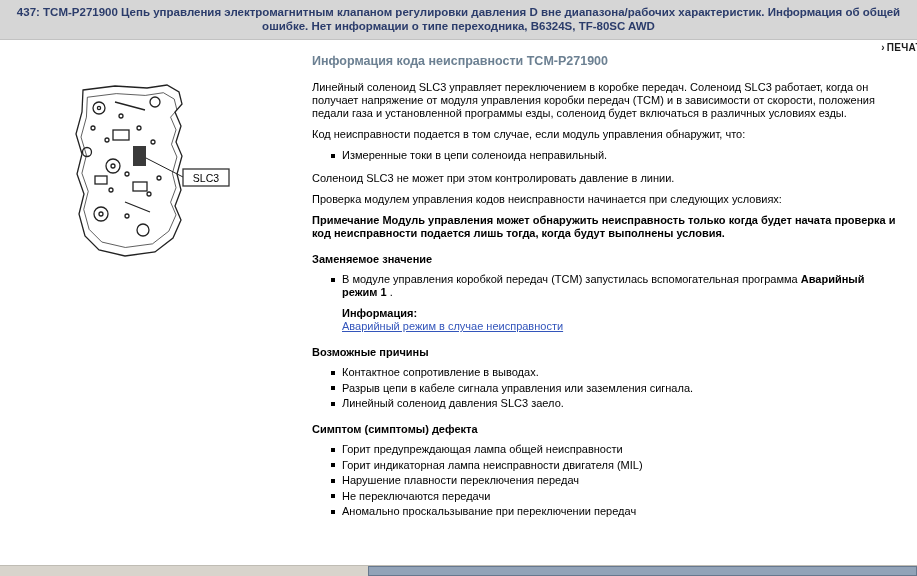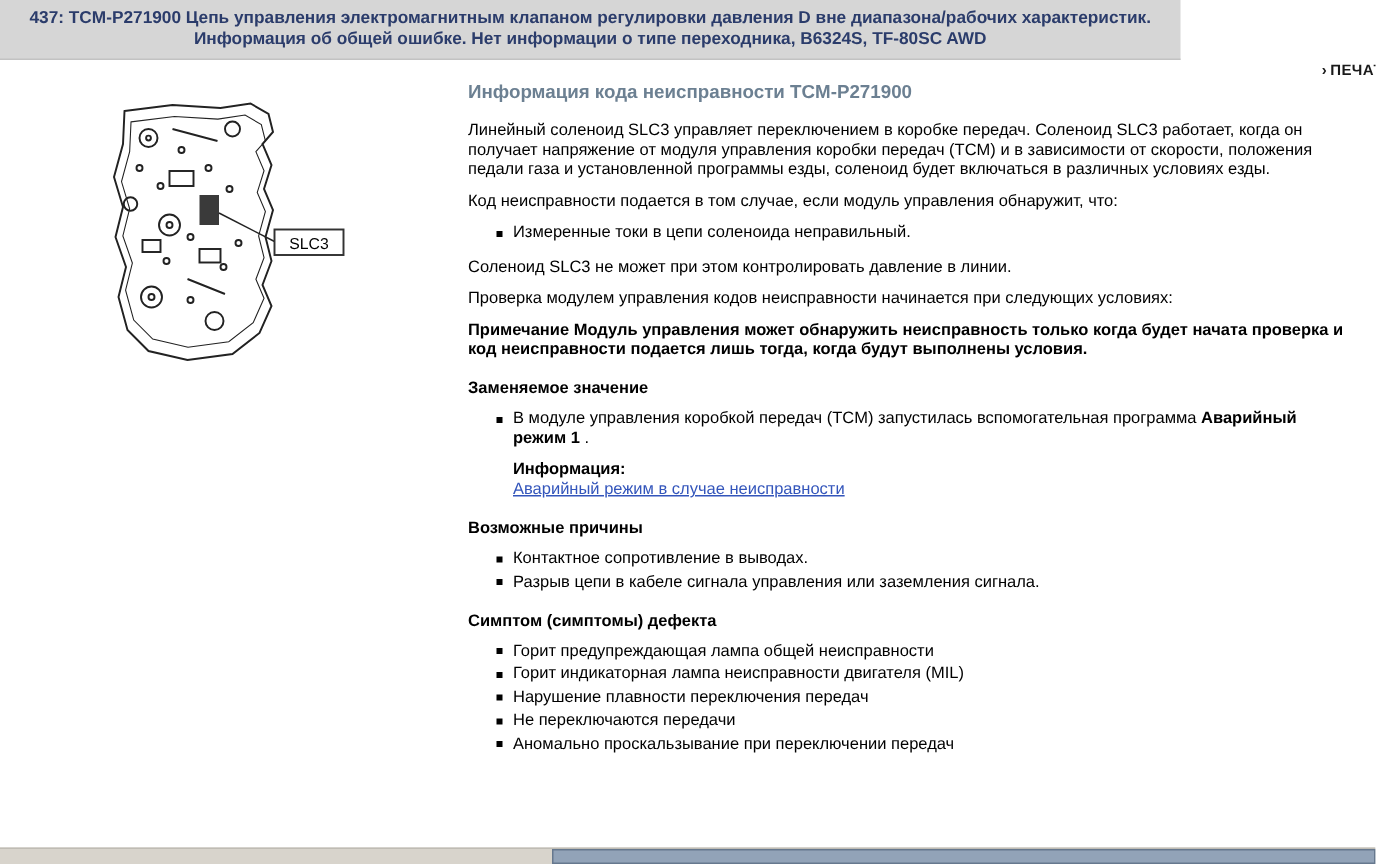--- a/index.html
+++ b/index.html
@@ -4,36 +4,36 @@
 <style>
   * { margin:0; padding:0; box-sizing:border-box; }
   html,body { width:917px; height:576px; }
   body {
     position:relative; overflow:hidden; background:#fff;
     font-family:"Liberation Sans", sans-serif; color:#000;
   }
 
   
   .header-bar {
-    position:absolute; top:0; left:0; width:787px;
+    position:absolute; top:0; left:0; width:917px;
     background:#d6d6d6; border-bottom:1px solid #c2c2c2;
     padding:5px 10px 6px;
     font-weight:bold; font-size:11.5px; line-height:14px;
     color:#2b3c6b; text-align:center;
   }
 
   
   .print {
     position:absolute; top:42px; right:-5px; white-space:nowrap;
     font-weight:bold; font-size:10px; color:#1a1a1a; letter-spacing:.3px; cursor:pointer;
   }
   .print .arrow { margin-right:2px; }
 
   
-  .diagram { position:absolute; left:55px; top:66px; }
+  .diagram { position:absolute; left:55px; top:82px; }
   .diagram svg { display:block; }
 
   
   .main {
     position:absolute; left:312px; top:55px; width:596px;
     font-size:11px; line-height:13px;
   }
   .page-title { color:#6c8092; font-weight:bold; font-size:12.5px; margin-bottom:13px; }
   h3.sec { font-size:11px; font-weight:bold; margin:13px 0 7px; }
   .main p { margin:0 0 8px; }
@@ -124,20 +124,21 @@
   </ul>
   <div class="info">
     <div class="info-label">Информация:</div>
     <a class="link">Аварийный режим в случае неисправности</a>
   </div>
 
   <h3 class="sec">Возможные причины</h3>
   <ul>
     <li>Контактное сопротивление в выводах.</li>
     <li>Разрыв цепи в кабеле сигнала управления или заземления сигнала.</li>
+    <li>Линейный соленоид давления SLC3 заело.</li>
   </ul>
 
   <h3 class="sec">Симптом (симптомы) дефекта</h3>
   <ul>
     <li>Горит предупреждающая лампа общей неисправности</li>
     <li>Горит индикаторная лампа неисправности двигателя (MIL)</li>
     <li>Нарушение плавности переключения передач</li>
     <li>Не переключаются передачи</li>
     <li>Аномально проскальзывание при переключении передач</li>
   </ul>

